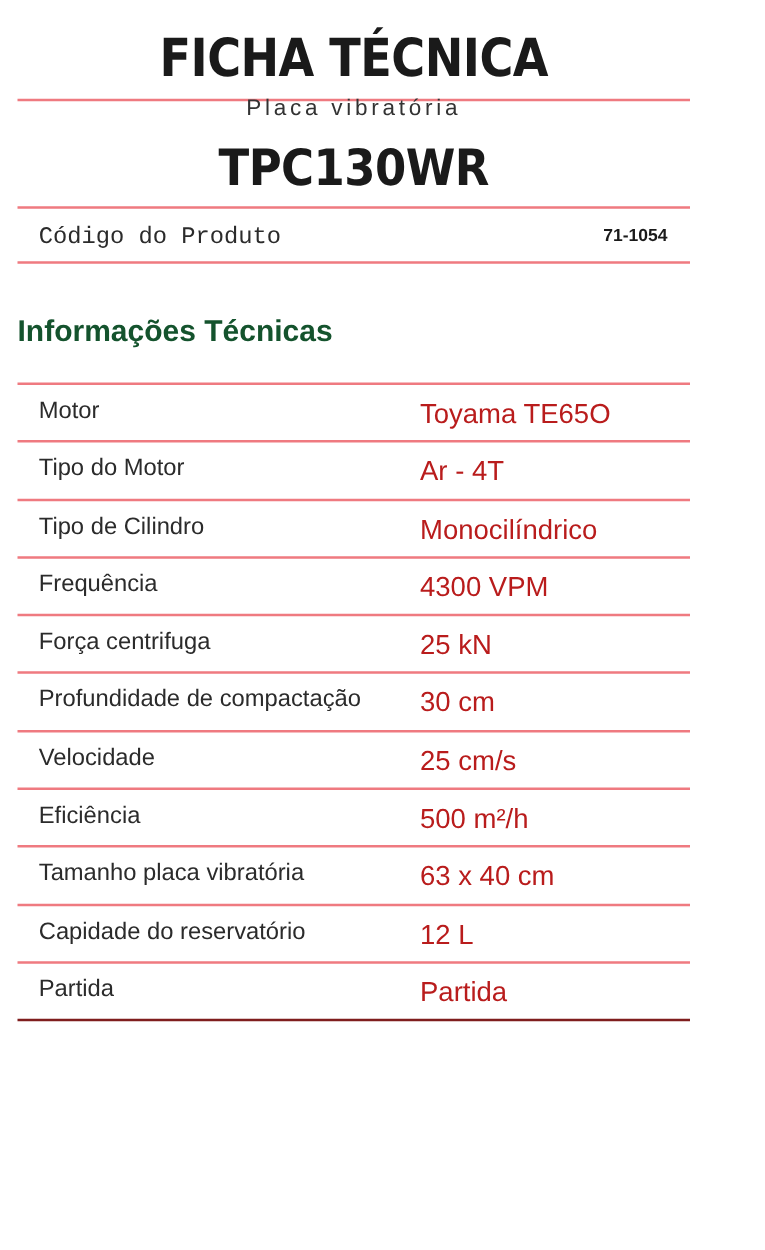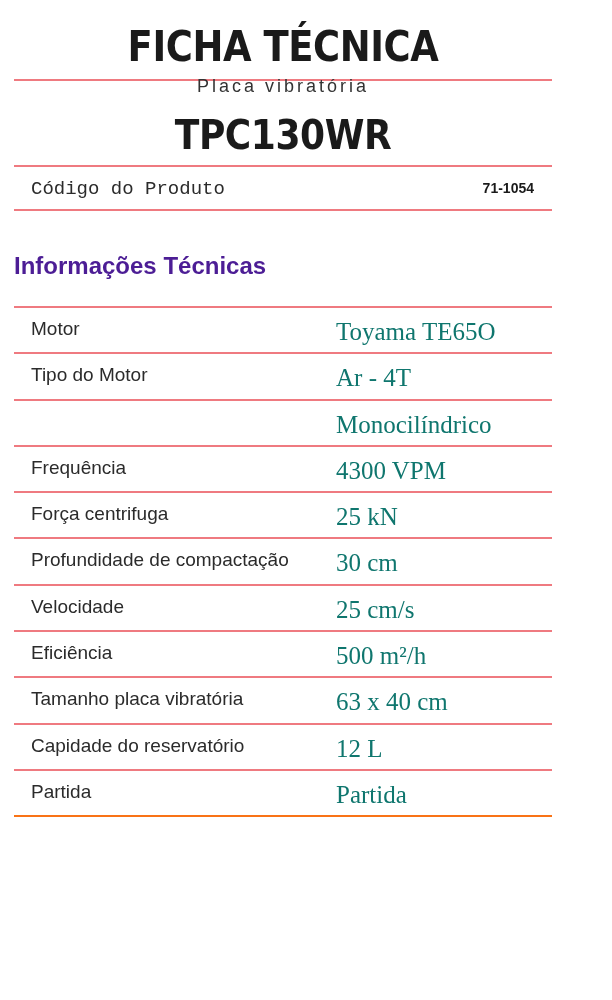--- a/index.html
+++ b/index.html
@@ -18,27 +18,27 @@
       font-size: 18px; letter-spacing: 3px; color: #333;
     }
     .model {
       position: absolute; left: 0; width: 566px; top: 112px; text-align: center;
       font-family: "DejaVu Sans", sans-serif; font-weight: bold; font-size: 40px;
       letter-spacing: -0.5px; color: #1a1a1a; transform: scaleX(0.9);
     }
     .code-label { position: absolute; left: 31px; top: 178px; font-size: 19px; color: #2b2b2b; font-family: Liberation Mono, monospace; }
     .code-value { position: absolute; right: 78px; top: 180px; font-size: 14px; font-weight: bold; color: #1a1a1a; }
     .section-title {
-      position: absolute; left: 14px; top: 252px; font-size: 24px; font-weight: bold; color: #4c1d95;
+      position: absolute; left: 14px; top: 252px; font-size: 24px; font-weight: bold; color: #14532d;
     }
     .table { position: absolute; left: 14px; top: 306px; width: 538px; }
     .row { position: relative; height: 46.3px; border-top: 2px solid #ef7a80; box-sizing: border-box; }
-    .row:last-child { border-bottom: 2px solid #f97316; height: 48.3px; }
+    .row:last-child { border-bottom: 2px solid #7f1d1d; height: 48.3px; }
     .cell-label { position: absolute; left: 17px; top: 10px; font-size: 19px; color: #2b2b2b; white-space: nowrap; }
-    .cell-value { position: absolute; left: 322px; top: 10px; font-size: 25px; color: #0f766e; white-space: nowrap; font-family: Liberation Serif, serif; }
+    .cell-value { position: absolute; left: 322px; top: 10px; font-size: 22px; color: #b91c1c; white-space: nowrap; }
   </style>
 </head>
 <body>
 
 <div class="title">FICHA TÉCNICA</div>
 <div class="rule" style="top:79px"></div>
 <div class="subtitle">Placa vibratória</div>
 <div class="model">TPC130WR</div>
 <div class="rule" style="top:165px"></div>
 <div class="code-label">Código do Produto</div>
@@ -50,20 +50,21 @@
 <div class="table">
   <div class="row">
       <span class="cell-label">Motor</span>
       <span class="cell-value">Toyama TE65O</span>
     </div>
   <div class="row">
       <span class="cell-label">Tipo do Motor</span>
       <span class="cell-value">Ar - 4T</span>
     </div>
   <div class="row">
+      <span class="cell-label">Tipo de Cilindro</span>
       <span class="cell-value">Monocilíndrico</span>
     </div>
   <div class="row">
       <span class="cell-label">Frequência</span>
       <span class="cell-value">4300 VPM</span>
     </div>
   <div class="row">
       <span class="cell-label">Força centrifuga</span>
       <span class="cell-value">25 kN</span>
     </div>

